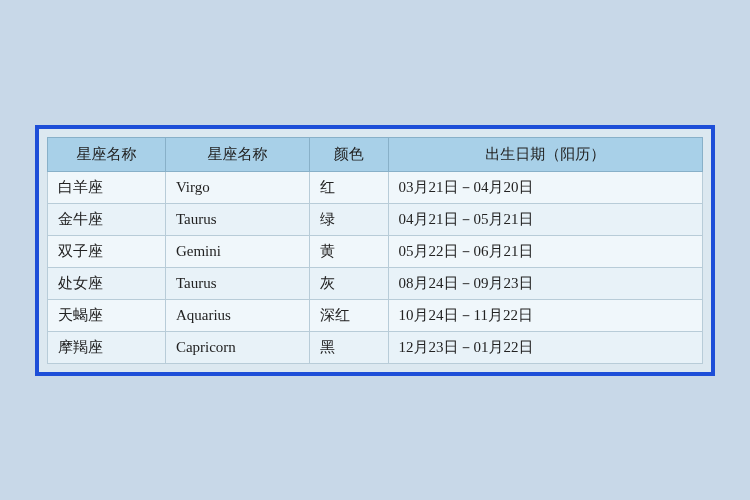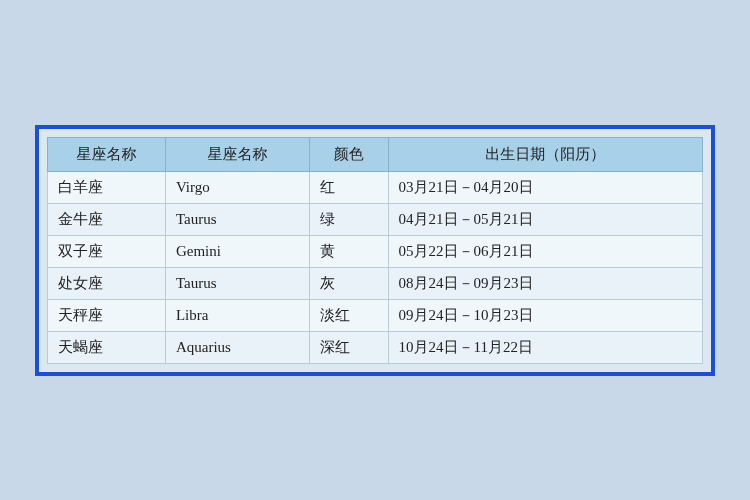--- a/index.html
+++ b/index.html
@@ -95,26 +95,26 @@
           <td>黄</td>
           <td>05月22日－06月21日</td>
         </tr>
         <tr>
           <td>处女座</td>
           <td>Taurus</td>
           <td>灰</td>
           <td>08月24日－09月23日</td>
         </tr>
         <tr>
-          <td>天秤座</td>
-          <td>Libra</td>
-          <td>淡红</td>
-          <td>09月24日－10月23日</td>
-        </tr>
-        <tr>
           <td>天蝎座</td>
           <td>Aquarius</td>
           <td>深红</td>
           <td>10月24日－11月22日</td>
+        </tr>
+        <tr>
+          <td>摩羯座</td>
+          <td>Capricorn</td>
+          <td>黑</td>
+          <td>12月23日－01月22日</td>
         </tr>
       </tbody>
   </table>
 </div>
 
 </body></html>

